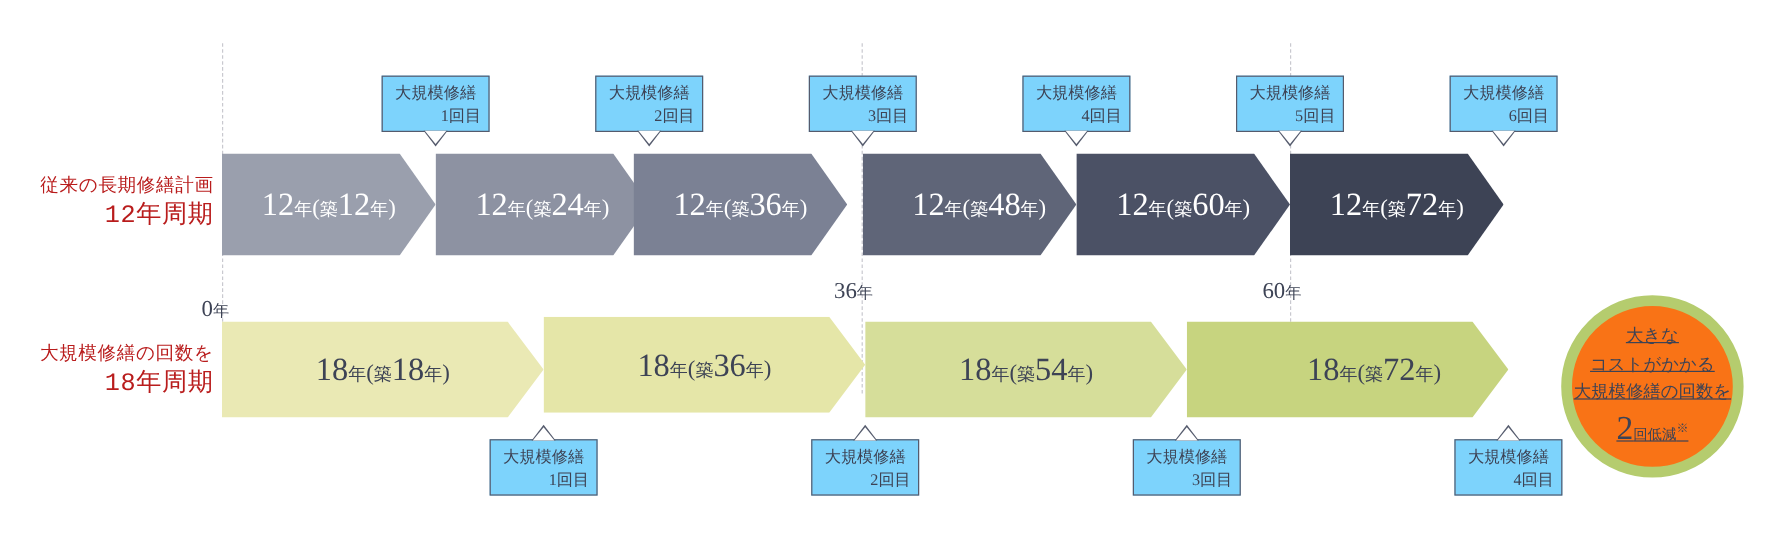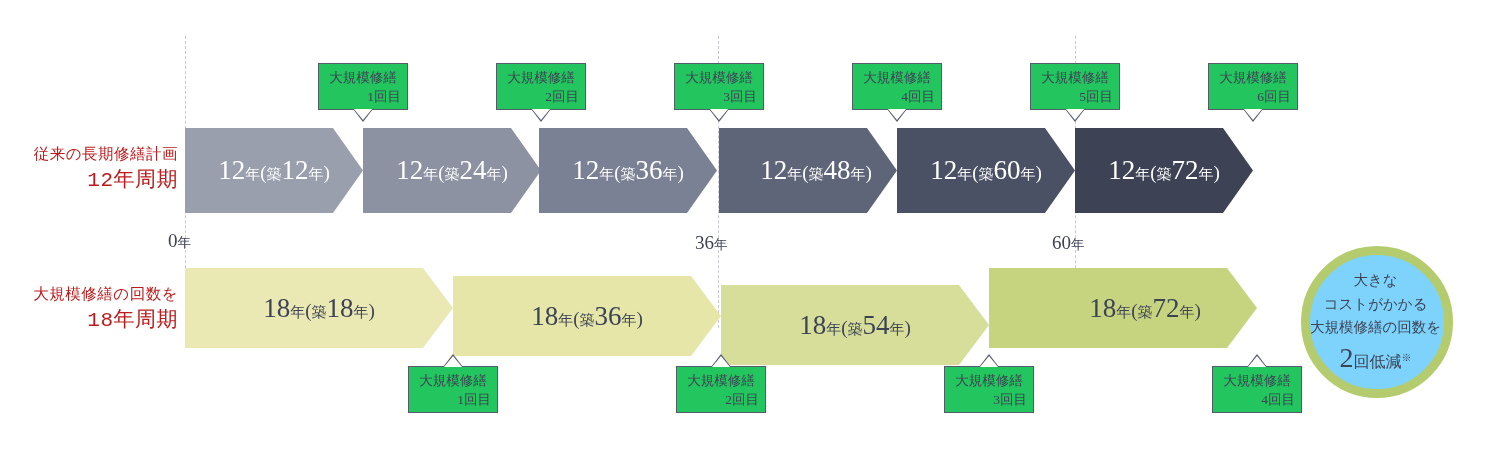--- a/index.html
+++ b/index.html
@@ -50,21 +50,21 @@
   .arrow .sm{font-size:15px;}
   .arrow .par{font-size:19px;}
   .top-arrow .atxt{color:#ffffff;}
   .bot-arrow .atxt{color:#3d4355;}
 
   
   .callout{
     position:absolute;
     box-sizing:border-box;
     border:1px solid #555b6d;
-    background:#22c55e;
+    background:#7dd3fc;
     text-align:center;
     font-family:"Liberation Sans","DejaVu Sans",sans-serif;
     font-size:13.5px;
     line-height:1.42;
     color:#3d4355;
     padding:4px 6px 3px 6px;
     white-space:nowrap;
     z-index:5;
   }
   .callout .cl2{font-family:"Liberation Serif","DejaVu Serif",serif;text-align:right;}
@@ -105,38 +105,39 @@
     white-space:nowrap;
     line-height:1;
   }
   .tick .tnum{font-size:19px;}
   .tick .tyr{font-size:13.5px;}
 
   
   .badge{
     position:absolute;
     border-radius:50%;
-    background:#7dd3fc;
+    background:#f97316;
     display:flex;
     align-items:center;
-    justify-content:flex-start;
+    justify-content:center;
     box-sizing:border-box;
     z-index:6;
+    text-decoration:underline;
   }
   .badge .btxt{
     text-align:center;
     font-family:"Liberation Serif","DejaVu Serif",serif;
     color:#3d4355;
     line-height:1.62;
     font-size:14.5px;
     white-space:nowrap;
   }
   .badge .bline4{line-height:1.25;white-space:nowrap;}
   .badge .bnum{font-size:28px;}
-  .badge .bunit{font-size:16px;}
+  .badge .bunit{font-size:12px;}
   .badge .bast{font-size:10px;vertical-align:super;}
 </style>
 </head>
 <body>
 
 <div id="stage">
 
   <div class="guide" style="left:185px;"></div>
   <div class="guide" style="left:718px;"></div>
   <div class="guide" style="left:1075px;"></div>
@@ -157,21 +158,21 @@
 
   <div class="arrow top-arrow" style="left:363px;top:128px;width:178px;height:85px;">
     <svg width="178" height="85" viewBox="0 0 178 85" preserveAspectRatio="none" style="position:absolute;left:0;top:0;z-index:1;">
       <polygon points="0,0 148,0 178,42.5 148,85 0,85" fill="#8d92a2"></polygon>
     </svg>
     <span class="atxt">
       <span class="big">12</span><span class="sm">年</span><span class="par">(</span><span class="sm">築</span><span class="big">24</span><span class="sm">年</span><span class="par">)</span>
     </span>
   </div>
 
-  <div class="arrow top-arrow" style="left:539px;top:128px;width:178px;height:85px;">
+  <div class="arrow top-arrow" style="left:528px;top:128px;width:178px;height:85px;">
     <svg width="178" height="85" viewBox="0 0 178 85" preserveAspectRatio="none" style="position:absolute;left:0;top:0;z-index:1;">
       <polygon points="0,0 148,0 178,42.5 148,85 0,85" fill="#7b8194"></polygon>
     </svg>
     <span class="atxt">
       <span class="big">12</span><span class="sm">年</span><span class="par">(</span><span class="sm">築</span><span class="big">36</span><span class="sm">年</span><span class="par">)</span>
     </span>
   </div>
 
   <div class="arrow top-arrow" style="left:719px;top:128px;width:194px;height:85px;">
     <svg width="178" height="85" viewBox="0 0 178 85" preserveAspectRatio="none" style="position:absolute;left:0;top:0;z-index:1;">
@@ -218,21 +219,21 @@
   </div>
   <div class="callout tail-down" style="left:1030px;top:63px;width:90px;">
     <div>大規模修繕</div>
     <div class="cl2">5回目</div>
   </div>
   <div class="callout tail-down" style="left:1208px;top:63px;width:90px;">
     <div>大規模修繕</div>
     <div class="cl2">6回目</div>
   </div>
 
-  <div class="tick" style="left:168px;top:231px;text-align:center;">
+  <div class="tick" style="left:168px;top:248px;text-align:center;">
     <span class="tnum">0</span><span class="tyr">年</span>
   </div>
   <div class="tick" style="left:695px;top:233px;">
     <span class="tnum">36</span><span class="tyr">年</span>
   </div>
   <div class="tick" style="left:1052px;top:233px;font-family:Liberation Serif, serif;">
     <span class="tnum">60</span><span class="tyr">年</span>
   </div>
 
   <div class="row-label" style="left:0px;width:178px;top:284px;">
@@ -242,30 +243,30 @@
 
   <div class="arrow bot-arrow" style="left:185px;top:268px;width:268px;height:80px;">
     <svg width="268" height="80" viewBox="0 0 268 80" preserveAspectRatio="none" style="position:absolute;left:0;top:0;z-index:1;">
       <polygon points="0,0 238,0 268,40 238,80 0,80" fill="#eae9b4"></polygon>
     </svg>
     <span class="atxt">
       <span class="big">18</span><span class="sm">年</span><span class="par">(</span><span class="sm">築</span><span class="big">18</span><span class="sm">年</span><span class="par">)</span>
     </span>
   </div>
 
-  <div class="arrow bot-arrow" style="left:453px;top:276px;width:268px;height:80px;">
+  <div class="arrow bot-arrow" style="left:453px;top:264px;width:268px;height:80px;">
     <svg width="268" height="80" viewBox="0 0 268 80" preserveAspectRatio="none" style="position:absolute;left:0;top:0;z-index:1;">
       <polygon points="0,0 238,0 268,40 238,80 0,80" fill="#e5e6a8"></polygon>
     </svg>
     <span class="atxt">
       <span class="big">18</span><span class="sm">年</span><span class="par">(</span><span class="sm">築</span><span class="big">36</span><span class="sm">年</span><span class="par">)</span>
     </span>
   </div>
 
-  <div class="arrow bot-arrow" style="left:721px;top:268px;width:268px;height:80px;margin-top:17px;">
+  <div class="arrow bot-arrow" style="left:721px;top:268px;width:268px;height:80px;">
     <svg width="268" height="80" viewBox="0 0 268 80" preserveAspectRatio="none" style="position:absolute;left:0;top:0;z-index:1;">
       <polygon points="0,0 238,0 268,40 238,80 0,80" fill="#d6de9a"></polygon>
     </svg>
     <span class="atxt">
       <span class="big">18</span><span class="sm">年</span><span class="par">(</span><span class="sm">築</span><span class="big">54</span><span class="sm">年</span><span class="par">)</span>
     </span>
   </div>
 
   <div class="arrow bot-arrow" style="left:989px;top:268px;width:268px;height:80px;padding-left:44px;">
     <svg width="268" height="80" viewBox="0 0 268 80" preserveAspectRatio="none" style="position:absolute;left:0;top:0;z-index:1;">

